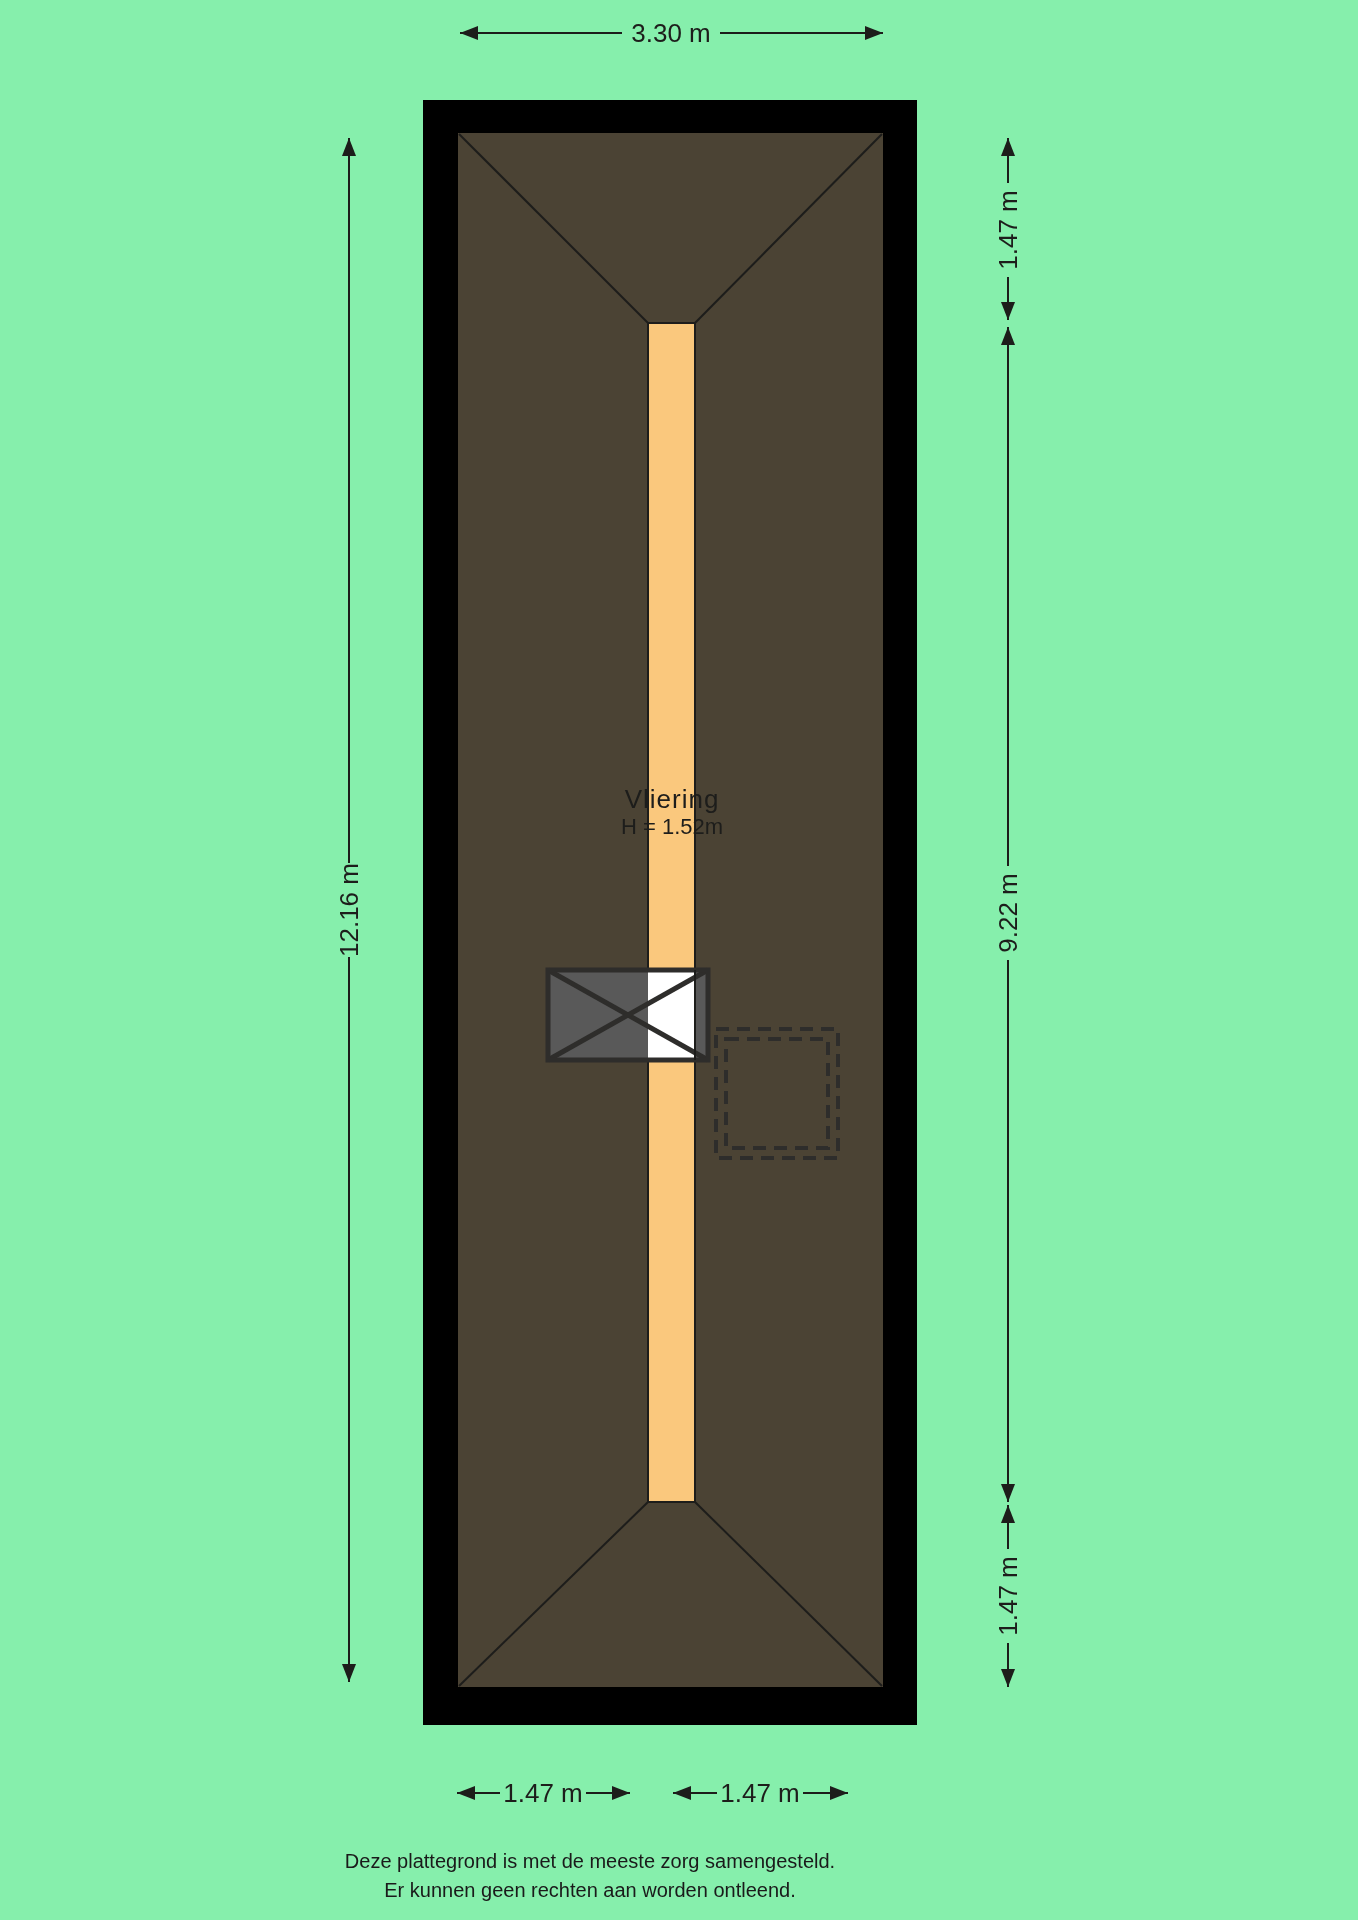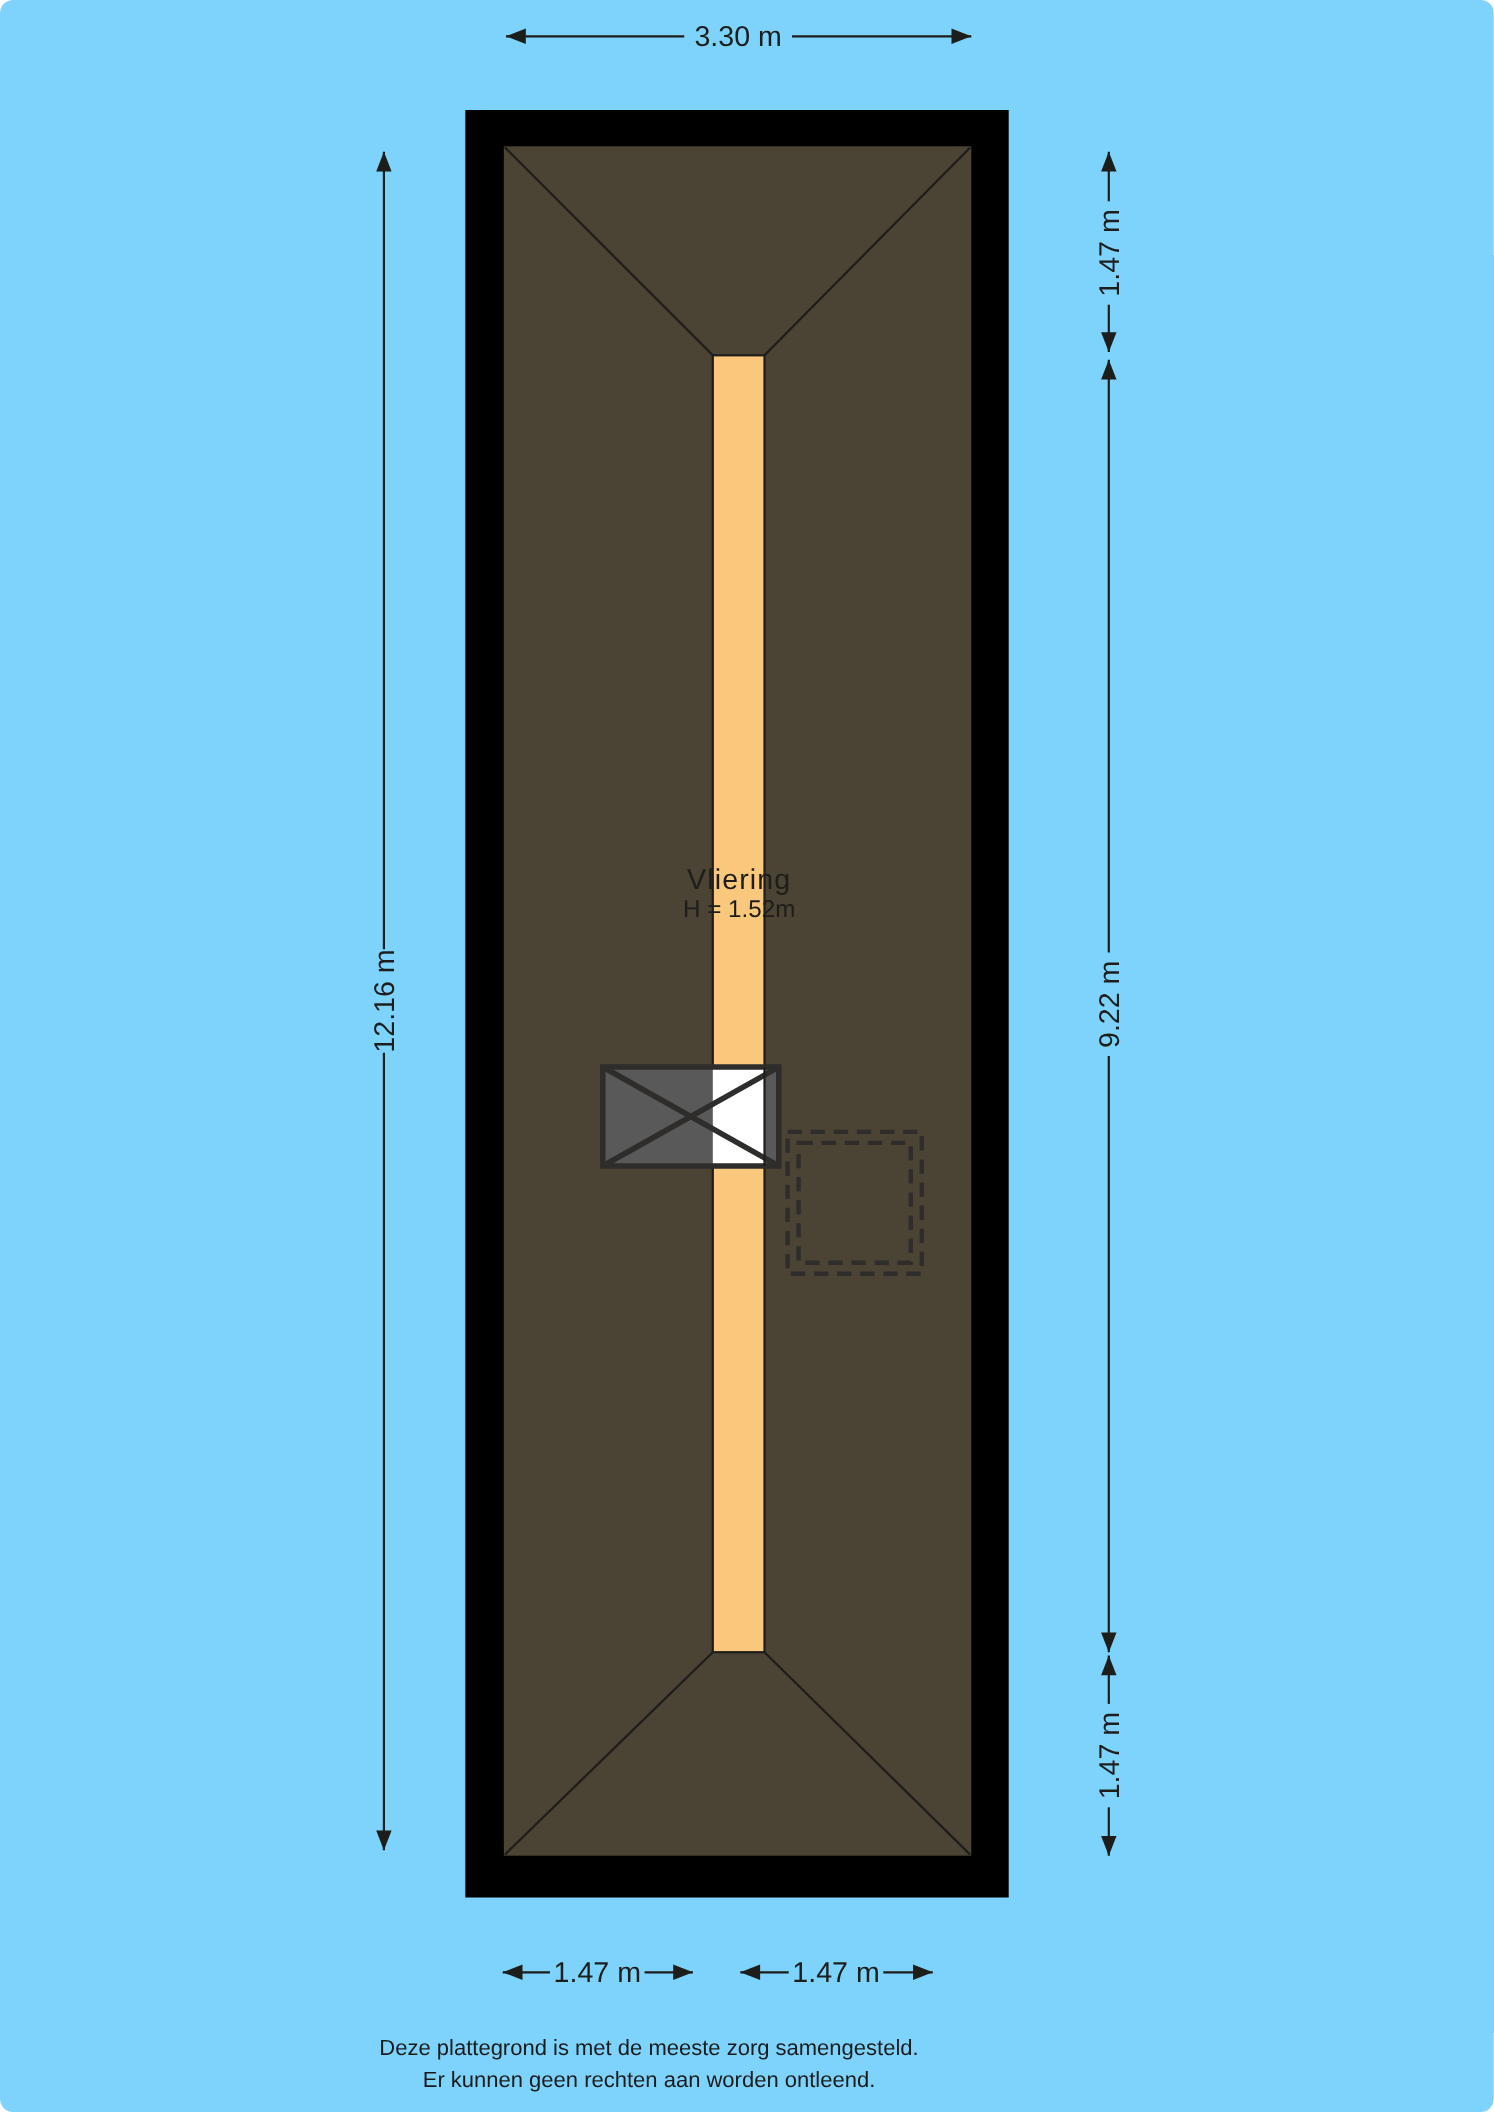--- a/index.html
+++ b/index.html
@@ -4,24 +4,23 @@
 <style>
   html, body {
     margin: 0;
     padding: 0;
     background: #ffffff;
   }
   #canvas {
     position: relative;
     width: 1358px;
     height: 1920px;
-    background: #7dd3fc;
+    background: #86efac;
     font-family: "Liberation Sans", sans-serif;
     overflow: hidden;
-    border-radius: 12px;
   }
   svg { display: block; }
 
   
   .wall        { fill: #000000; }
   .roof        { fill: #4b4334; }
   .strip       { fill: #fac87d; stroke: #1d1d1b; stroke-width: 2; }
   .roofline    { stroke: #1d1d1b; stroke-width: 2; }
   .hatch-fill  { fill: #595959; }
   .hatch-over  { fill: #ffffff; }

